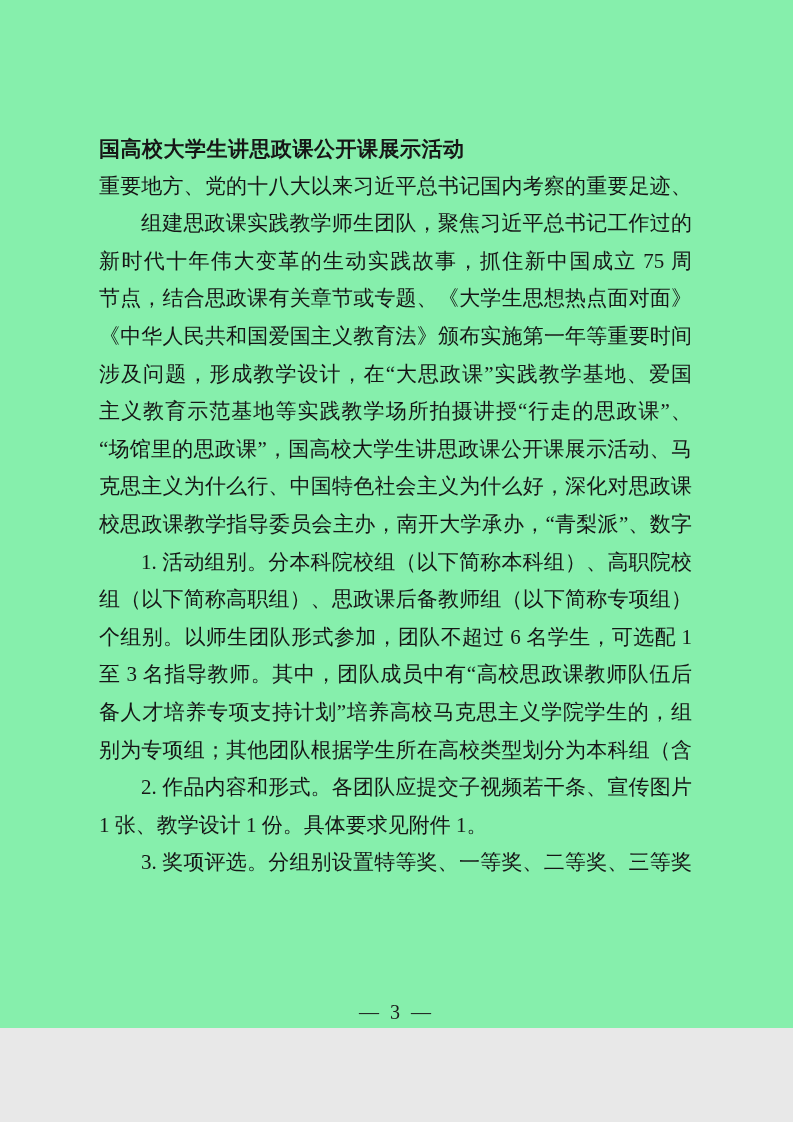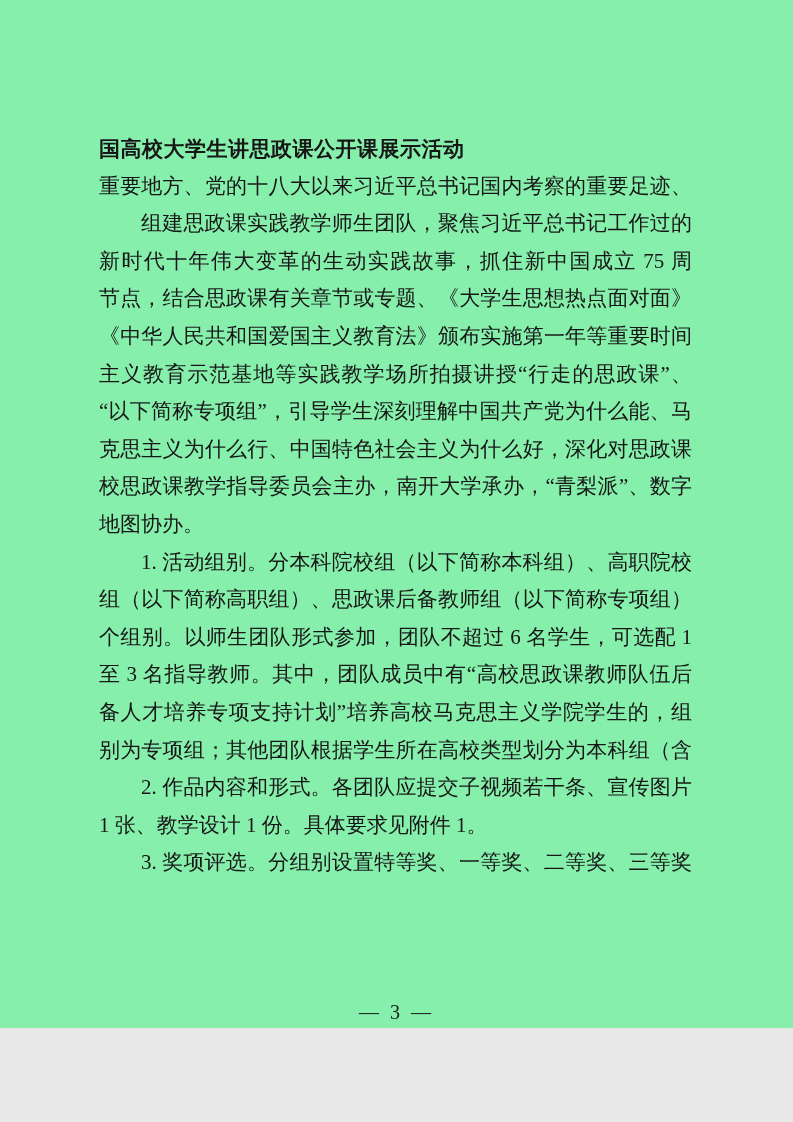--- a/index.html
+++ b/index.html
@@ -60,25 +60,25 @@
 <div class="page">
   <div class="content">
 
     <div class="line heading">国高校大学生讲思政课公开课展示活动</div>
 
     <div class="line">重要地方、党的十八大以来习近平总书记国内考察的重要足迹、</div>
     <div class="line indent">组建思政课实践教学师生团队，聚焦习近平总书记工作过的</div>
     <div class="line">新时代十年伟大变革的生动实践故事，抓住新中国成立 75 周年、</div>
     <div class="line">节点，结合思政课有关章节或专题、《大学生思想热点面对面》</div>
     <div class="line">《中华人民共和国爱国主义教育法》颁布实施第一年等重要时间</div>
+    <div class="line">涉及问题，形成教学设计，在“大思政课”实践教学基地、爱国</div>
     <div class="line">主义教育示范基地等实践教学场所拍摄讲授“行走的思政课”、</div>
-    <div class="line">“以下简称专项组”，引导学生深刻理解中国共产党为什么能、马</div>
+    <div class="line">“场馆里的思政课”，国高校大学生讲思政课公开课展示活动、马</div>
     <div class="line">克思主义为什么行、中国特色社会主义为什么好，深化对思政课</div>
     <div class="line">校思政课教学指导委员会主办，南开大学承办，“青梨派”、数字</div>
-    <div class="line para-end">地图协办。</div>
 
     <div class="line indent">1. 活动组别。分本科院校组（以下简称本科组）、高职院校</div>
     <div class="line">组（以下简称高职组）、思政课后备教师组（以下简称专项组）3</div>
     <div class="line">个组别。以师生团队形式参加，团队不超过 6 名学生，可选配 1</div>
     <div class="line">至 3 名指导教师。其中，团队成员中有“高校思政课教师队伍后</div>
     <div class="line">备人才培养专项支持计划”培养高校马克思主义学院学生的，组</div>
     <div class="line">别为专项组；其他团队根据学生所在高校类型划分为本科组（含</div>
 
     <div class="line indent">2. 作品内容和形式。各团队应提交子视频若干条、宣传图片</div>
     <div class="line para-end">1 张、教学设计 1 份。具体要求见附件 1。</div>

